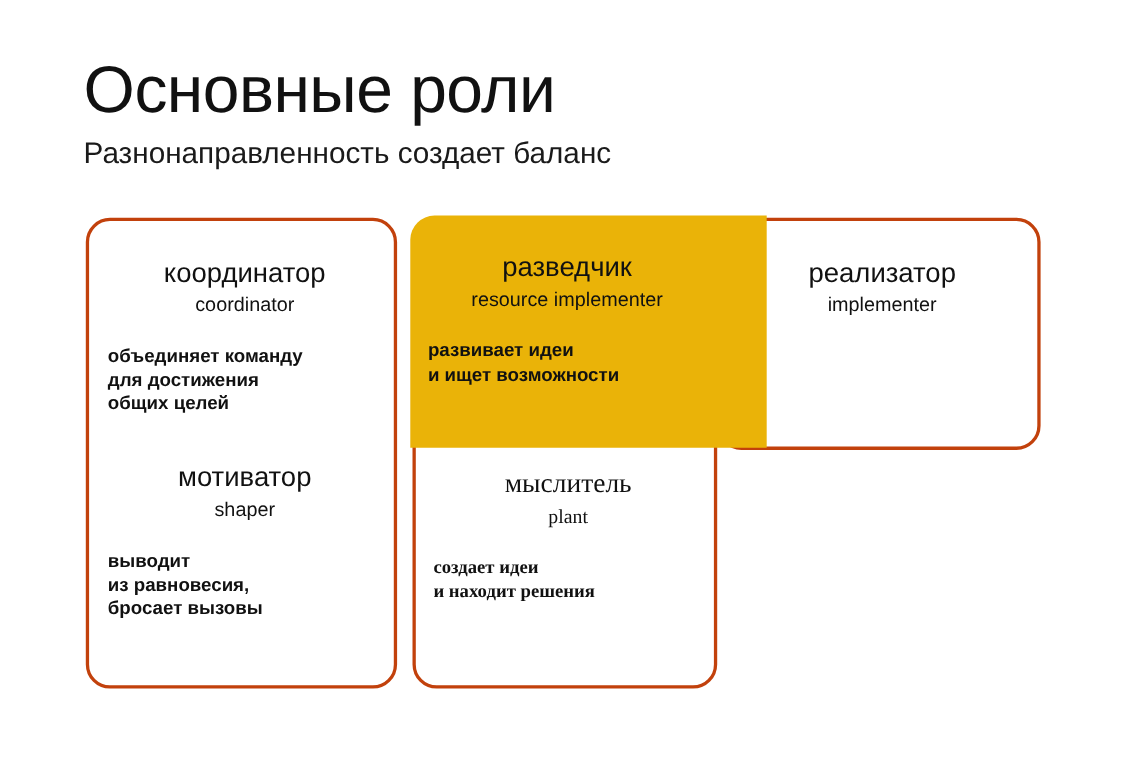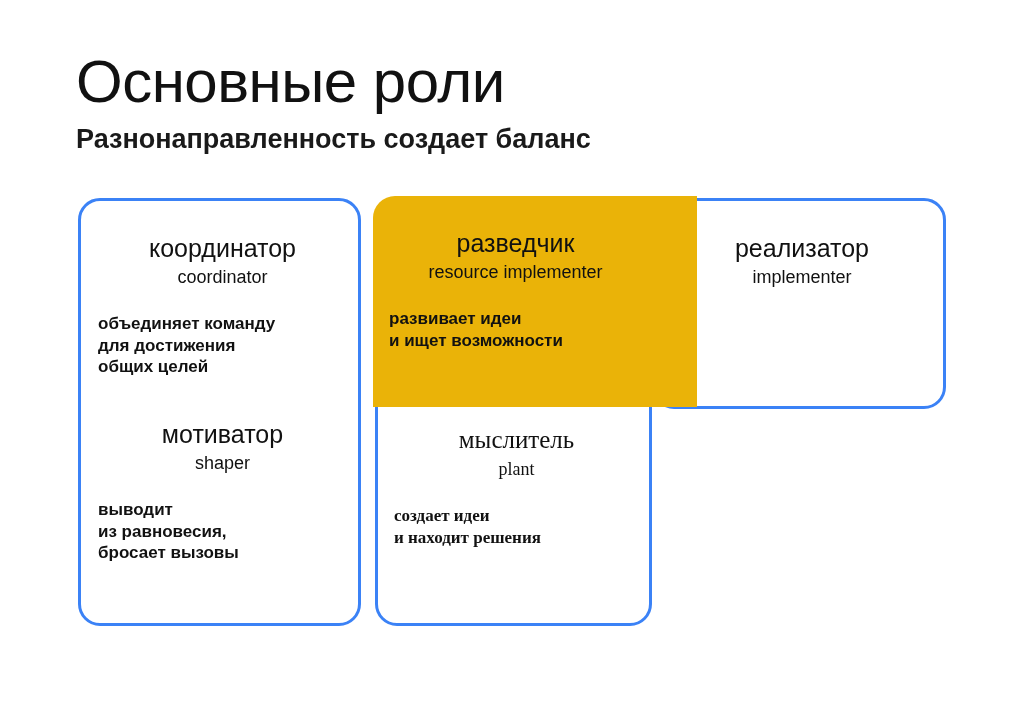--- a/index.html
+++ b/index.html
@@ -35,41 +35,41 @@
     font-size: 60px;
     font-weight: 400;
     line-height: 60px;
     letter-spacing: -0.5px;
     color: #111111;
     margin: 0;
     white-space: nowrap;
   }
   .page-subtitle {
     font-size: 27px;
-    font-weight: 700;
+    font-weight: 400;
     line-height: 34px;
     color: #1a1a1a;
     margin: 10px 0 1px 0;
     white-space: nowrap;
   }
 
   
   .diagram {
     position: absolute;
     left: 78px;
     top: 198px;
     width: 868px;
     height: 428px;
   }
 
   .card {
     position: absolute;
     box-sizing: border-box;
     background: #ffffff;
-    border: 3px solid #3b82f6;
+    border: 3px solid #c2410c;
     border-radius: 22px;
   }
 
   .card-left {
     left: 0px;
     top: 0px;
     width: 283px;
     height: 428px;
   }
 

